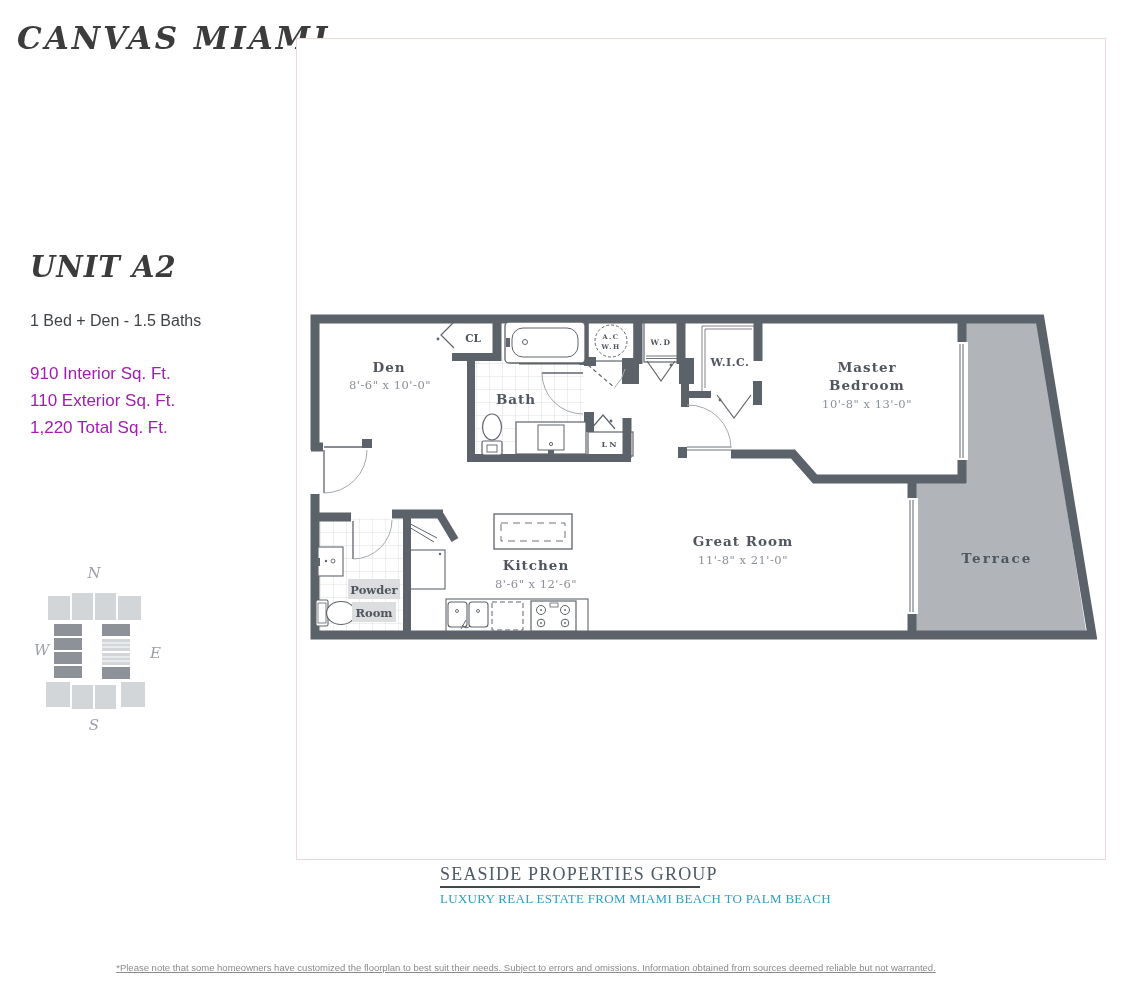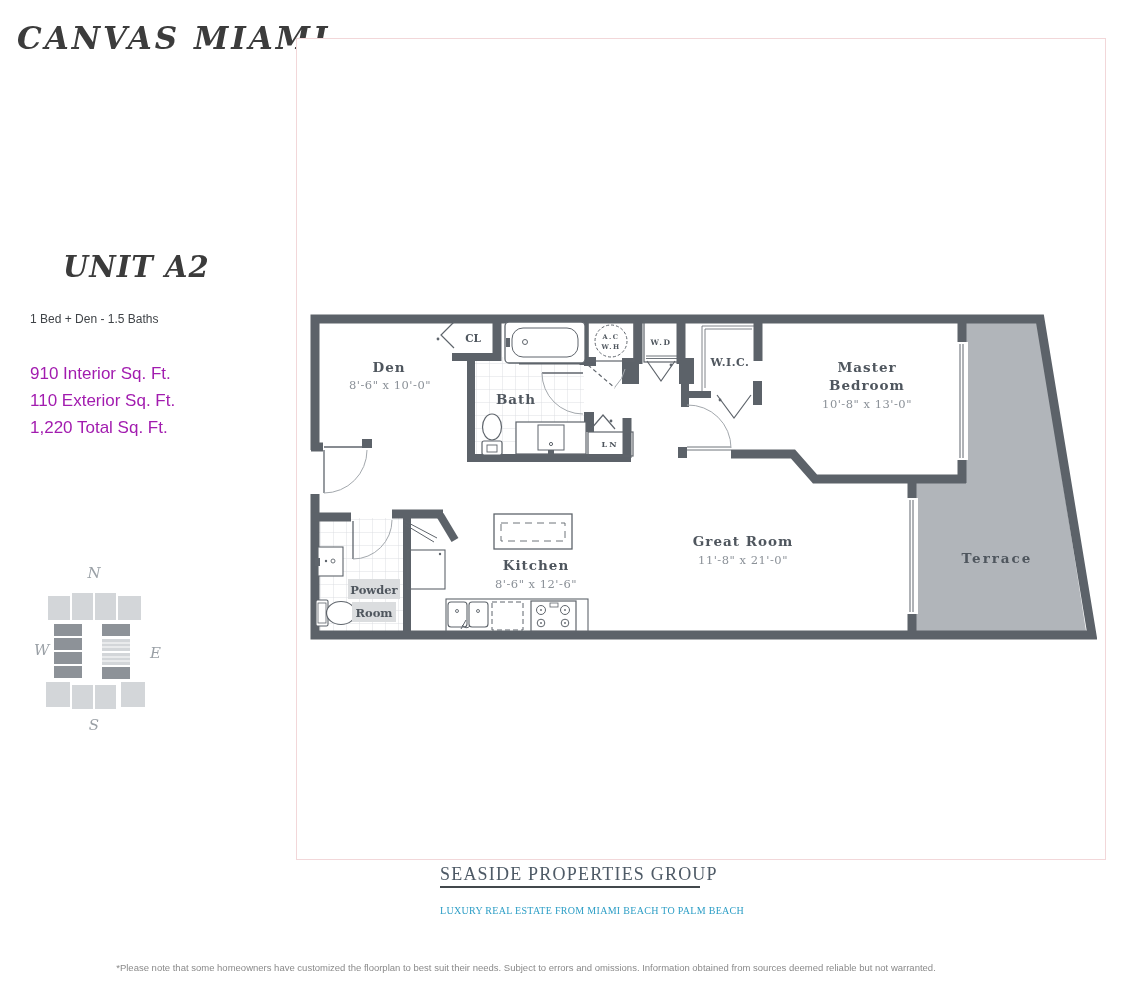--- a/index.html
+++ b/index.html
@@ -8,22 +8,22 @@
   }
   html,body{margin:0;padding:0;background:#fff;}
   .sheet{position:relative;width:1140px;height:986px;background:#fff;overflow:hidden;
          font-family:"Liberation Sans",sans-serif;color:#414548;}
   .main-title{position:absolute;left:17px;top:20px;font-family:"DejaVu Serif",serif;
     font-style:italic;font-weight:bold;font-size:31px;letter-spacing:3px;color:#3c3c3c;white-space:nowrap;}
   .plan-frame{position:absolute;left:296px;top:38px;width:808px;height:820px;
     border:1px solid #f2d7d9;background:#fff;}
   .plan-svg{position:absolute;left:10px;top:272px;}
   .unit-name{position:absolute;left:30px;top:250px;font-family:"DejaVu Serif",serif;
-    font-style:italic;font-weight:bold;font-size:29px;letter-spacing:1px;color:#3b3b3b;margin-left:33px;}
-  .unit-layout{position:absolute;left:30px;top:312px;font-size:12px;color:#3f4347;}
+    font-style:italic;font-weight:bold;font-size:29px;letter-spacing:1px;color:#3b3b3b;}
+  .unit-layout{position:absolute;left:30px;top:312px;font-size:16px;color:#3f4347;}
   .unit-areas{position:absolute;left:30px;top:360px;font-size:17px;line-height:27px;color:#a21caf;}
   .compass{position:absolute;left:28px;top:560px;}
   .compass text{font-family:"DejaVu Serif",serif;font-style:italic;font-size:15px;fill:#9aa0a6;}
   
   .w{stroke:var(--wall);fill:none;}
   .wf{fill:var(--wall);stroke:none;}
   .fx{stroke:var(--thin);fill:none;}
   .fxw{stroke:var(--thin);fill:#fff;}
   .arc{stroke:var(--arc);fill:none;stroke-width:1;}
   .leaf{stroke:var(--thin);fill:none;stroke-width:1.3;}
@@ -31,23 +31,23 @@
   text.dim{font-family:"DejaVu Serif",serif;fill:var(--dim);text-anchor:middle;letter-spacing:0.5px;}
   
   .footer-logo{position:absolute;left:570px;top:864px;transform:translateX(-50%);
     text-align:center;font-family:"Liberation Serif",serif;width:260px;}
   .brand-top{font-size:18px;letter-spacing:1.2px;color:#4e5a66;white-space:nowrap;}
   .brand-line2{display:flex;align-items:baseline;justify-content:center;margin-top:1px;white-space:nowrap;}
   .brand-at{font-size:19px;color:#56595d;margin-right:4px;}
   .brand-douglas{font-size:31px;color:#54575b;}
   .brand-elliman{font-size:31px;color:#49b5e2;}
   .brand-rule{height:2px;background:#43484c;margin-top:1px;}
-  .brand-tagline{font-size:10px;letter-spacing:0.3px;color:#2d9ec6;margin-top:17px;white-space:nowrap;}
+  .brand-tagline{font-size:13px;letter-spacing:0.3px;color:#2d9ec6;margin-top:3px;white-space:nowrap;}
   .disclaimer{position:absolute;left:0;top:962px;width:1052px;text-align:center;
-    font-size:9.5px;color:#8a8a8a;}
+    font-size:9.5px;color:#8a8a8a;text-decoration:underline;}
 </style>
 </head>
 <body>
 
 <div class="sheet">
 
   <div class="main-title">CANVAS MIAMI</div>
 
   <div class="unit-name">UNIT A2</div>
   <div class="unit-layout">1 Bed + Den - 1.5 Baths</div>

